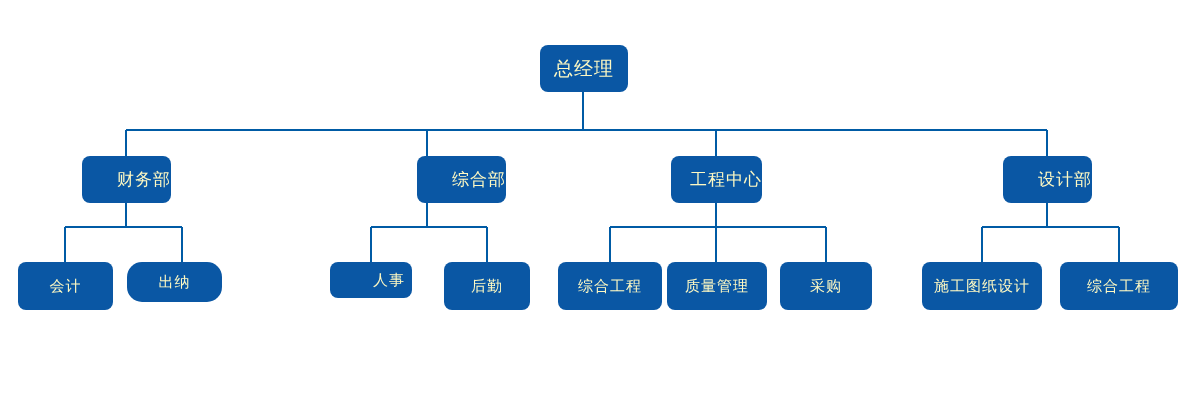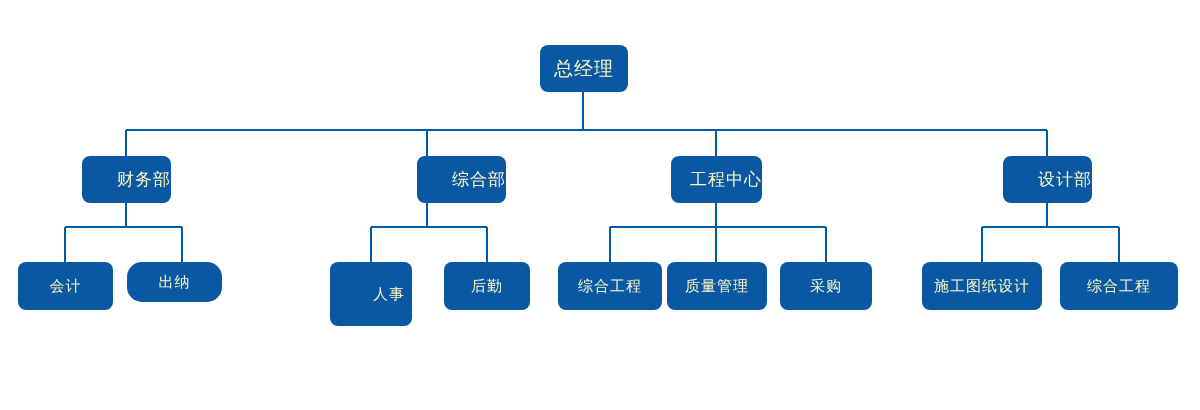--- a/index.html
+++ b/index.html
@@ -110,21 +110,21 @@
   <div class="node level-2" style="left:1003px; top:156px; width:89px; height:47px;">
     <span class="node-label">设计部</span>
   </div>
 
   <div class="node level-3" style="left:18px; top:262px; width:95px; height:48px;">
     <span class="node-label">会计</span>
   </div>
   <div class="node level-3" style="left:127px; top:262px; width:95px; height:40px;border-radius:15px;">
     <span class="node-label">出纳</span>
   </div>
-  <div class="node level-3" style="left:330px; top:262px; width:82px; height:64px;padding-left:36px;">
+  <div class="node level-3" style="left:330px; top:262px; width:82px; height:36px;padding-left:36px;">
     <span class="node-label">人事</span>
   </div>
   <div class="node level-3" style="left:444px; top:262px; width:86px; height:48px;">
     <span class="node-label">后勤</span>
   </div>
   <div class="node level-3" style="left:558px; top:262px; width:104px; height:48px;">
     <span class="node-label">综合工程</span>
   </div>
   <div class="node level-3" style="left:667px; top:262px; width:100px; height:48px;">
     <span class="node-label">质量管理</span>

